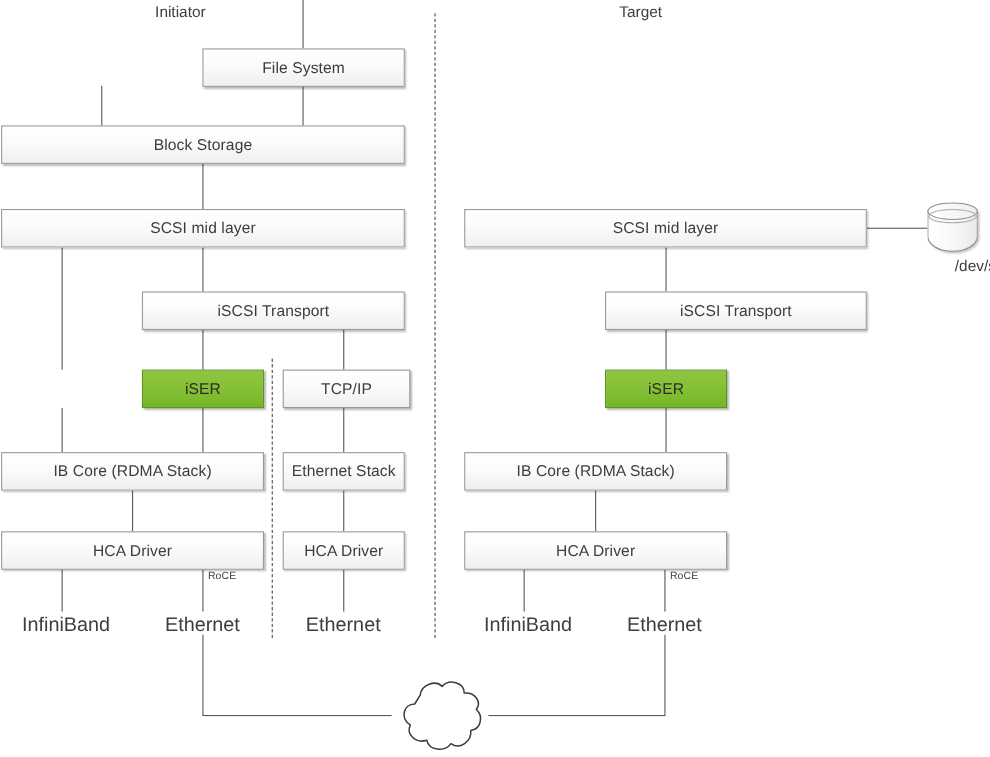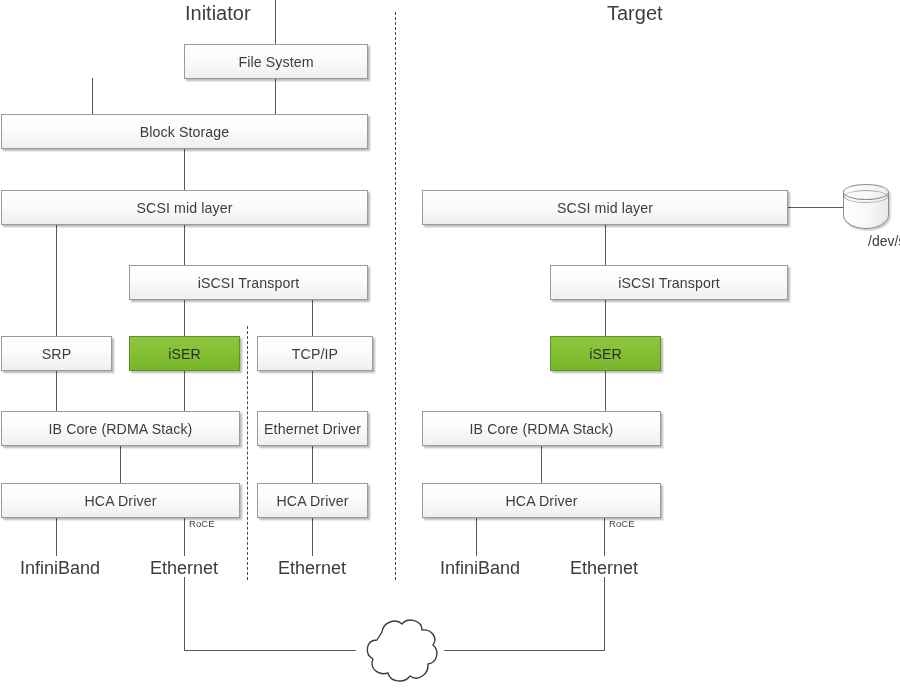--- a/index.html
+++ b/index.html
@@ -15,21 +15,21 @@
        display:flex;align-items:center;justify-content:center;
        font-size:14.2px;color:#3d3d3d;letter-spacing:.1px;
        white-space:nowrap;}
   .box.green{
        border:1px solid #5e9326;
        background:linear-gradient(to bottom,#8fc640 0%,#84c034 50%,#77b528 100%);
        color:#2c2c2c;}
 
   
   .lbl{position:absolute;white-space:nowrap;font-size:18px;color:#3d3d3d;}
-  .lbl.hdr{font-size:20px;margin-left:44px;}
+  .lbl.hdr{font-size:14px;}
   .lbl.small{font-size:9.5px;color:#3d3d3d;letter-spacing:.1px;}
   .lbl.disk{font-size:14px;}
 
   
   .vline{position:absolute;width:1px;background:#595959;}
   .hline{position:absolute;height:1px;background:#595959;}
 
   
   .dash{position:absolute;width:0;border-left:1.4px dashed #4a4a4a;}
 
@@ -118,29 +118,28 @@
   </svg>
 
   <div class="box" style="left:1px;top:114px;width:367px;height:35px;">Block Storage</div>
 
   <div class="box" style="left:184px;top:44px;width:184px;height:35px;">File System</div>
 
   <div class="box" style="left:1px;top:190px;width:367px;height:35px;">SCSI mid layer</div>
 
   <div class="box" style="left:129px;top:265px;width:239px;height:35px;">iSCSI Transport</div>
 
-  <div class="box" style="left:1px;top:336px;width:111px;height:35px;">SRP</div>
 
   <div class="box green" style="left:129px;top:336px;width:111px;height:35px;">iSER</div>
 
   <div class="box" style="left:257px;top:336px;width:116px;height:35px;">TCP/IP</div>
 
   <div class="box" style="left:1px;top:411px;width:239px;height:35px;">IB Core (RDMA Stack)</div>
 
-  <div class="box" style="left:257px;top:411px;width:111px;height:35px;">Ethernet Driver</div>
+  <div class="box" style="left:257px;top:411px;width:111px;height:35px;">Ethernet Stack</div>
 
   <div class="box" style="left:1px;top:483px;width:239px;height:35px;">HCA Driver</div>
 
   <div class="box" style="left:257px;top:483px;width:111px;height:35px;">HCA Driver</div>
 
   <div class="lbl small" style="left:189px;top:518px;">RoCE</div>
 
   <div class="lbl" style="left:20px;top:558px;">InfiniBand</div>
   <div class="lbl" style="left:150px;top:558px;">Ethernet</div>
   <div class="lbl" style="left:278px;top:558px;">Ethernet</div>

